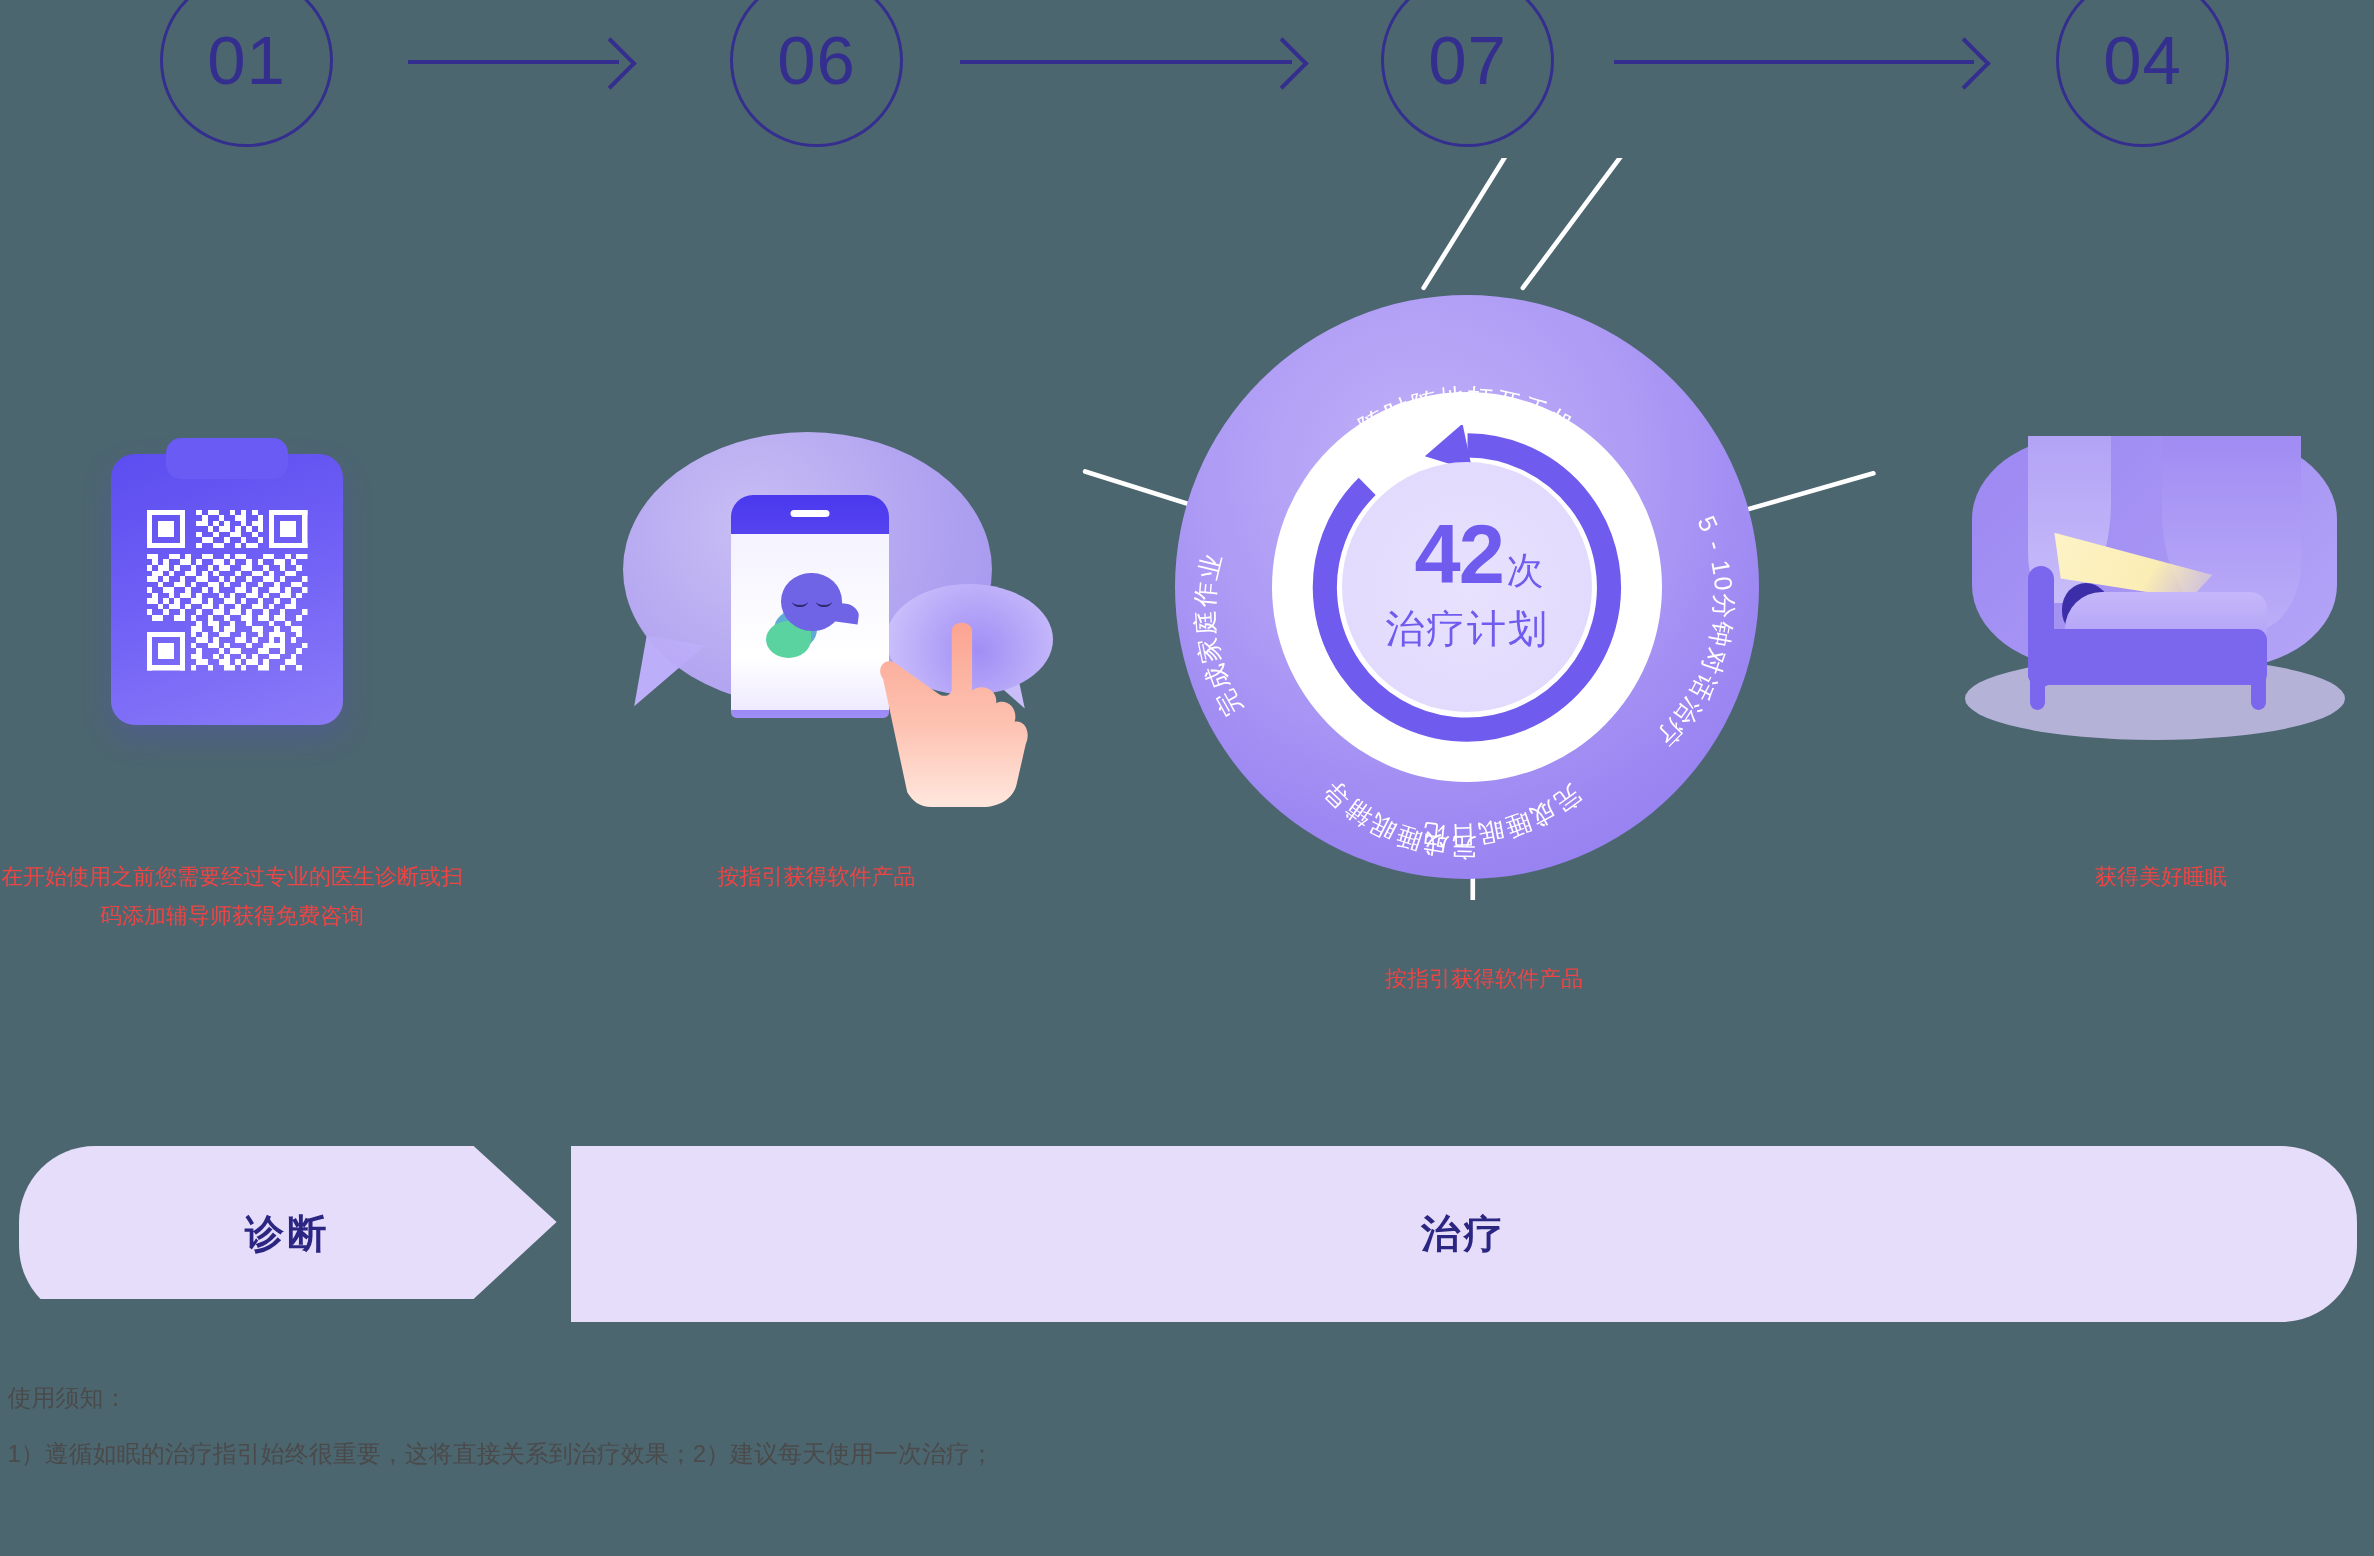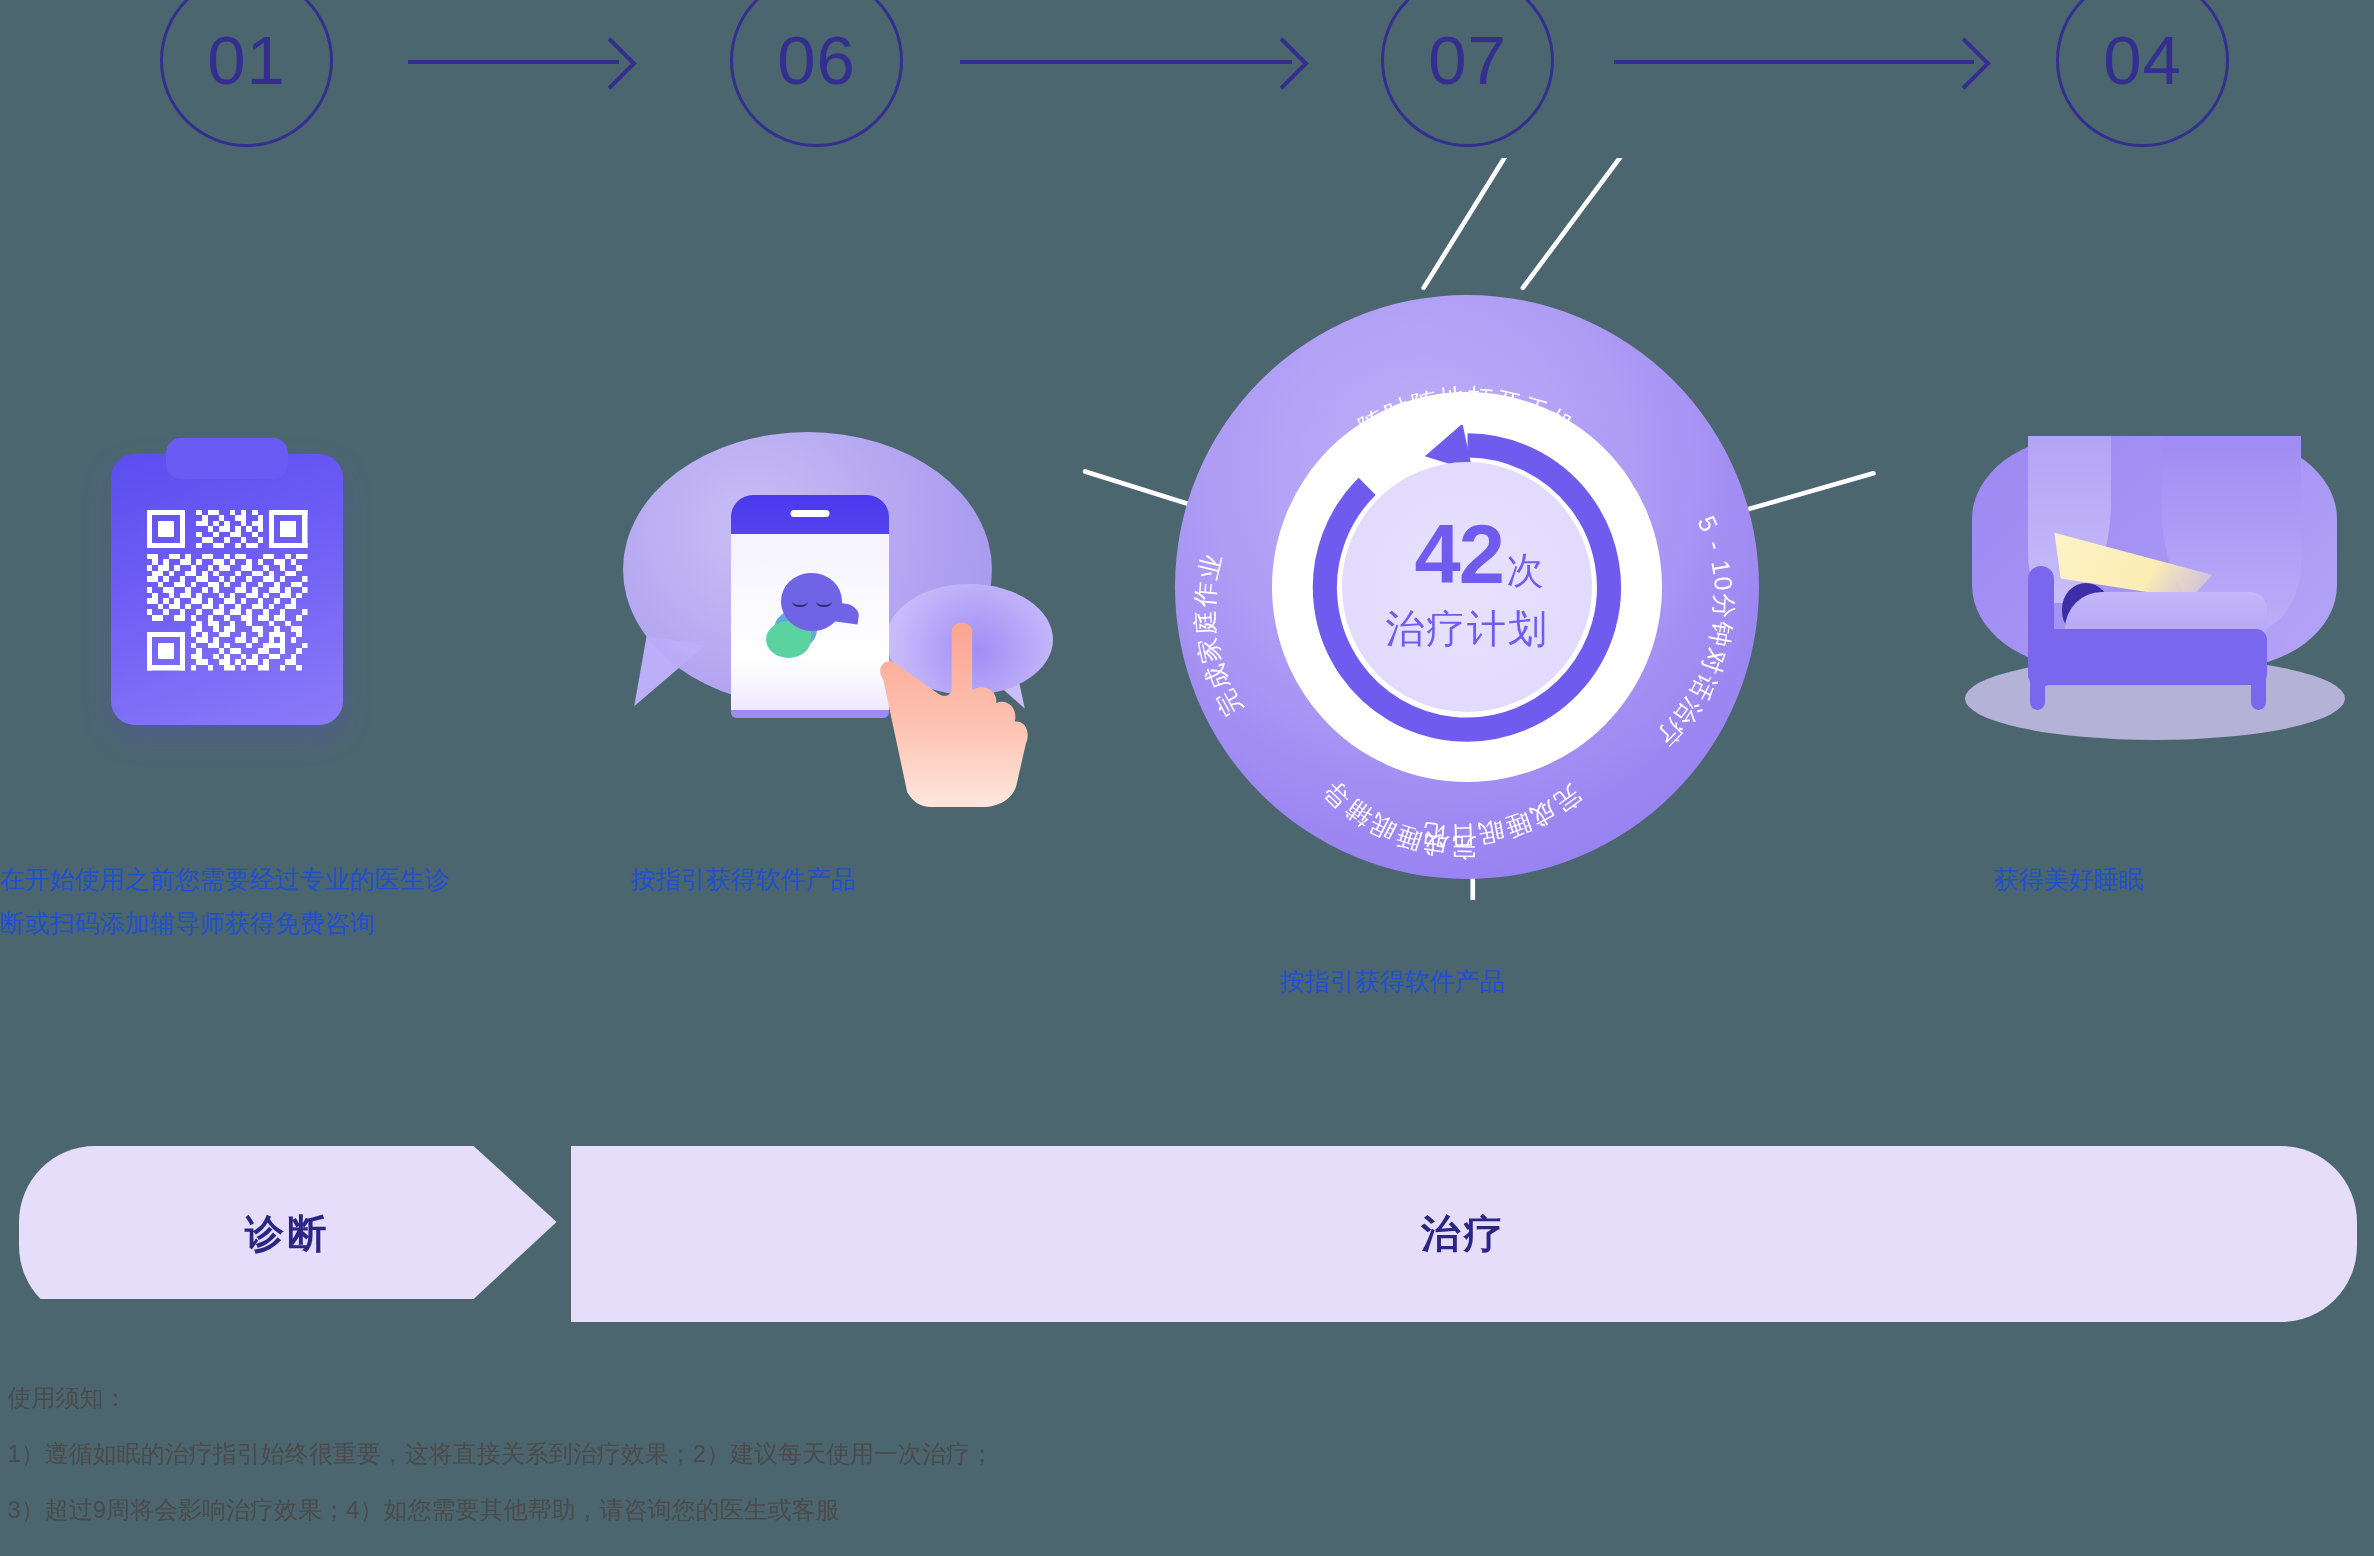--- a/index.html
+++ b/index.html
@@ -183,21 +183,21 @@
 
   .radial-lines{position:absolute;left:946px;top:158px;width:1048px;height:742px;pointer-events:none;}
   .ring-labels{position:absolute;inset:0;}
   .ring-labels text{
     fill:#ffffff;font-family:"Liberation Sans","DejaVu Sans",sans-serif;
     font-size:27px;letter-spacing:2px;
   }
 
   
   .caption{
-    position:absolute;color:#1d4ed8;font-size:25px;line-height:1.75;
+    position:absolute;color:#ef4444;font-size:22px;line-height:1.75;text-align:center;
   }
 
   
   .banner{position:absolute;left:18.6px;top:1146px;width:2337px;height:153px;}
   .banner-seg{
     position:absolute;top:0;height:176px;background:#e6ddfb;
     display:flex;align-items:center;justify-content:center;
   }
   .banner-seg span{color:#2b2682;font-size:39px;font-weight:700;letter-spacing:3.7px;}
   .seg-diag{
@@ -603,15 +603,14 @@
   </div>
   <div class="banner-seg seg-treat">
     <div class="chev"></div>
     <span>治疗</span>
   </div>
 </div>
 
 <div class="notes">
   <div class="title">使用须知：</div>
   <div class="line">1）遵循如眠的治疗指引始终很重要，这将直接关系到治疗效果；2）建议每天使用一次治疗；</div>
-  <div class="line">3）超过9周将会影响治疗效果；4）如您需要其他帮助，请咨询您的医生或客服</div>
 </div>
 
 
 </body></html>

